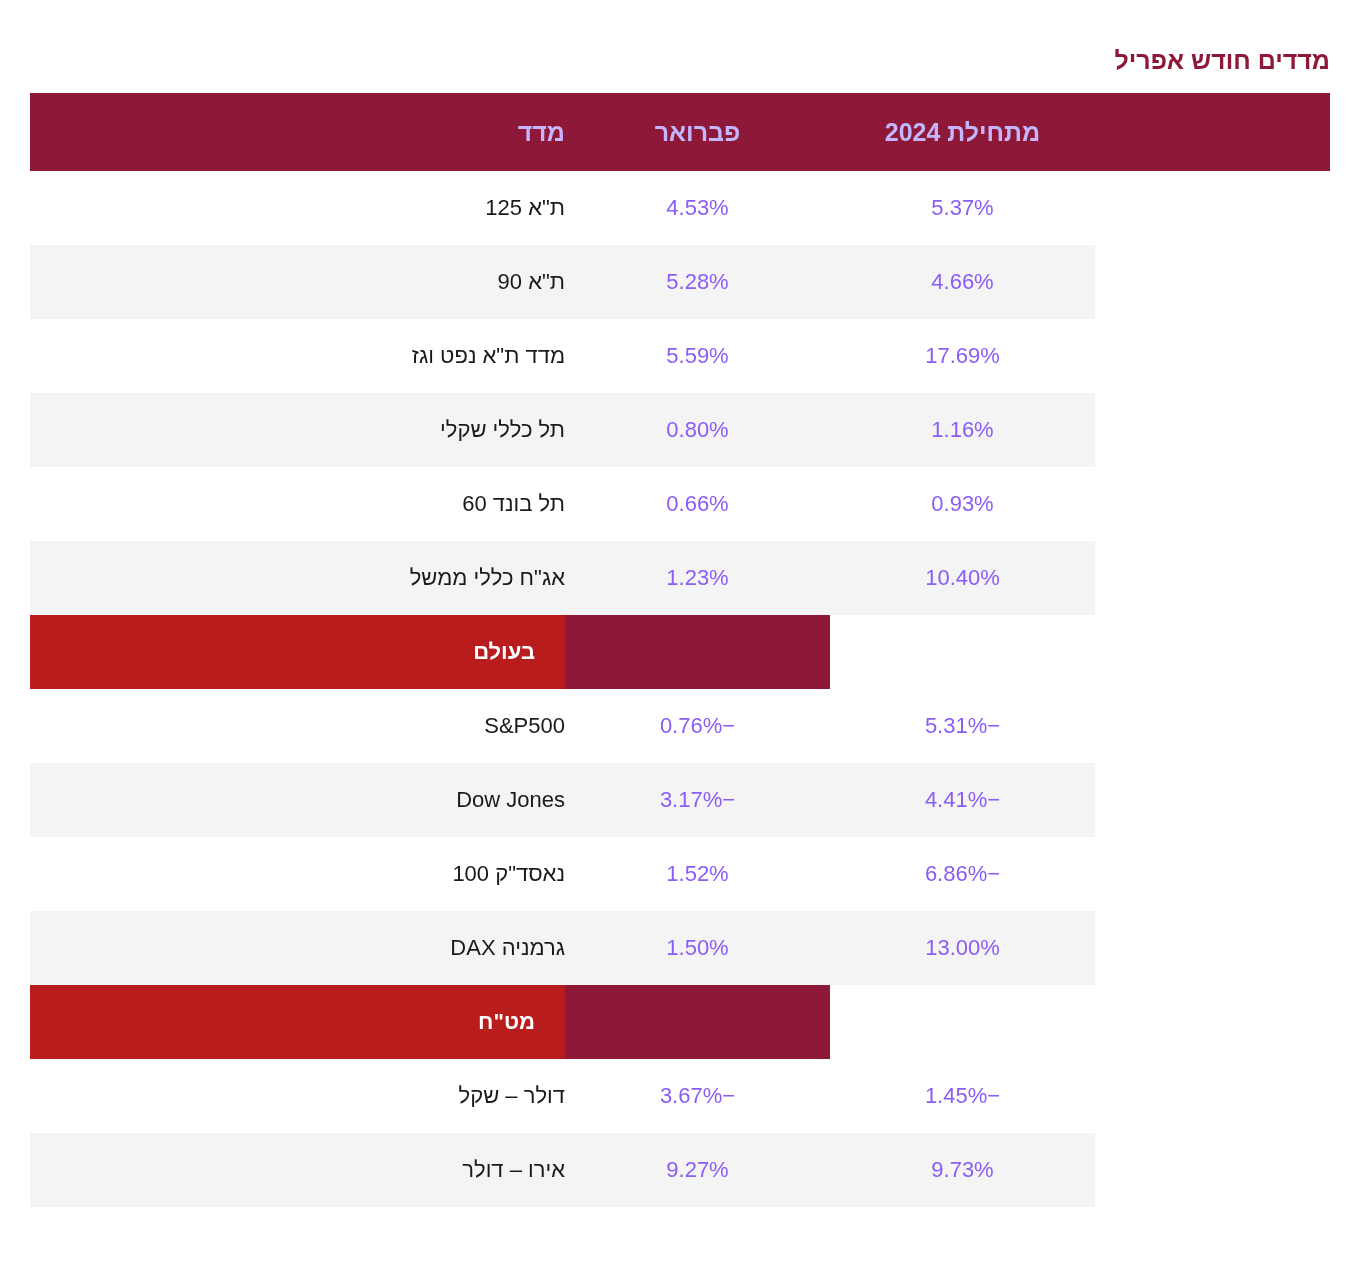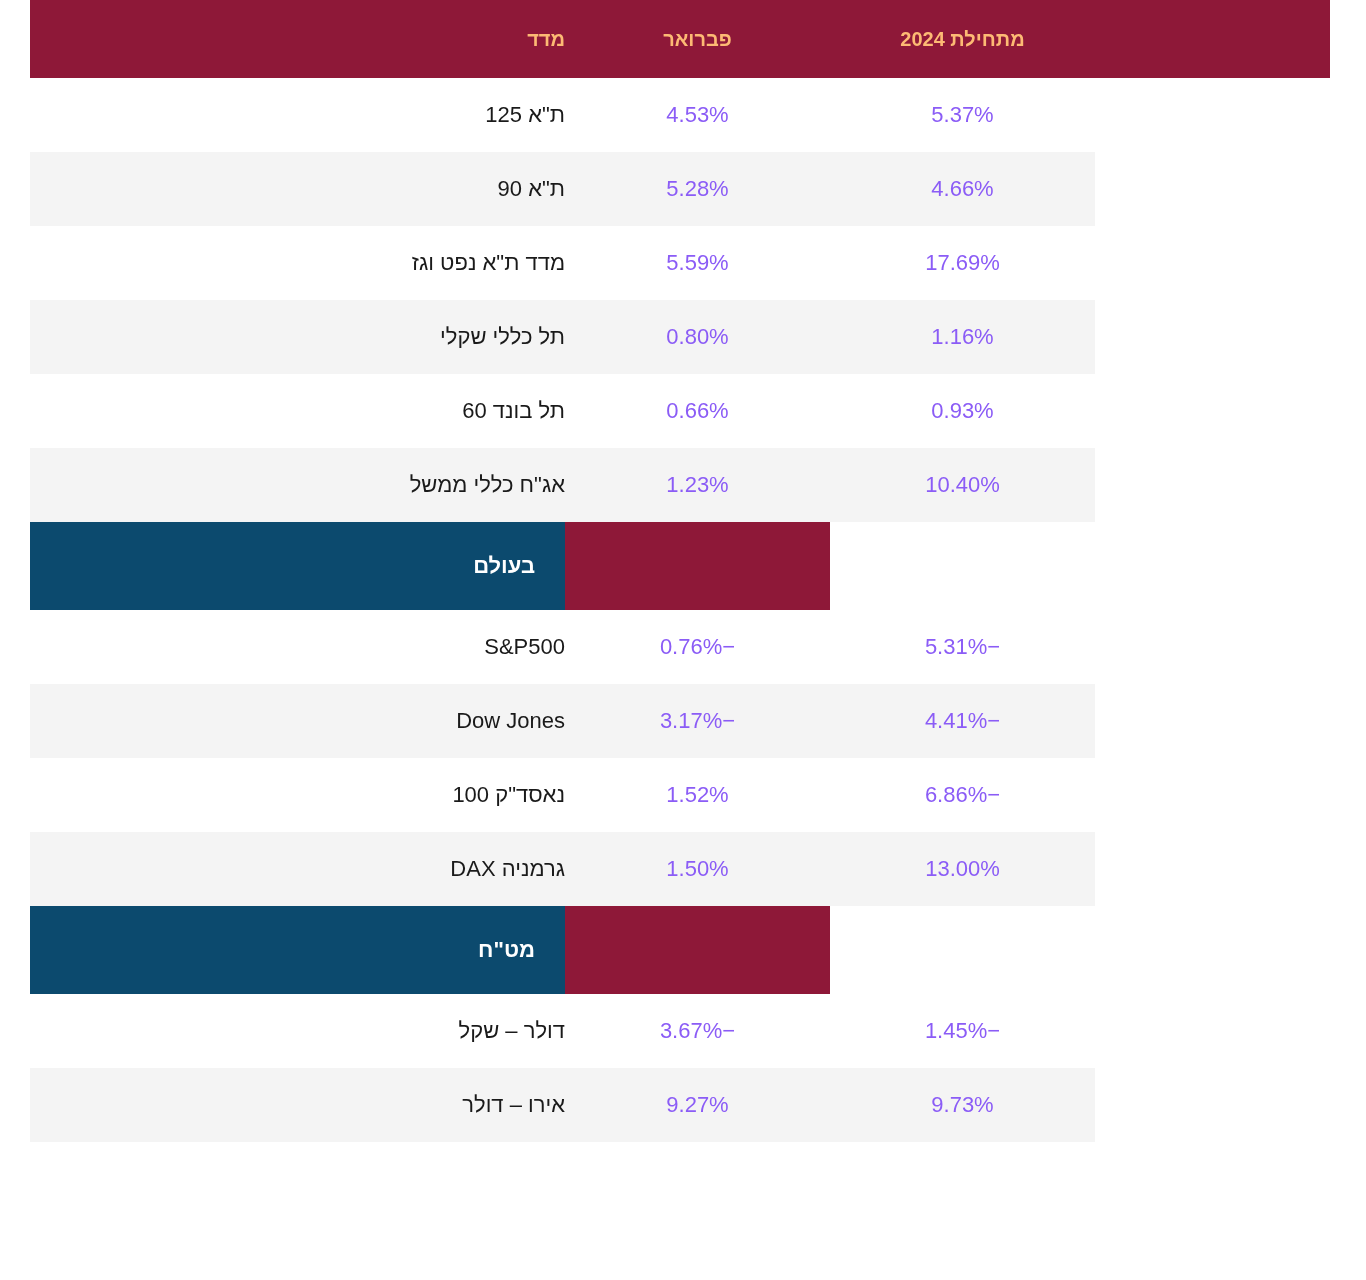--- a/index.html
+++ b/index.html
@@ -41,22 +41,22 @@
     margin: 0;
   }
   
   col.c-name   { width: 535px; }
   col.c-feb    { width: 265px; }
   col.c-ytd    { width: 265px; }
   col.c-gutter { width: 235px; }
 
   thead tr.head-row th {
     background: #8e1838;
-    color: #fdba74;
-    font-size: 20px;
+    color: #c4b5fd;
+    font-size: 25px;
     font-weight: bold;
     height: 78px;
     vertical-align: middle;
   }
   th.h-name {
     text-align: right;
     padding-right: 30px;
   }
   th.h-num {
     text-align: center;
@@ -85,41 +85,42 @@
     color: #1a1a1a;
     font-weight: normal;
   }
   td.cell-num {
     text-align: center;
     color: #8b5cf6;
     font-weight: normal;
   }
 
   tr.section-row td.section-label {
-    background: #0c4a6e;
+    background: #b91c1c;
     color: #ffffff;
     font-size: 22px;
     font-weight: bold;
     text-align: right;
     padding-right: 30px;
-    height: 88px;
+    height: 74px;
     vertical-align: middle;
   }
   tr.section-row td.section-fill {
     background: #8e1838;
   }
   tr.section-row td.section-blank {
     background: #ffffff;
   }
 </style>
 </head>
 <body>
 
 <div class="page">
 
+  <div class="title">מדדים חודש אפריל</div>
 
   <table class="index-table">
     <colgroup>
       <col class="c-gutter">
       <col class="c-ytd">
       <col class="c-feb">
       <col class="c-name">
     </colgroup>
     <thead>
       <tr class="head-row">

